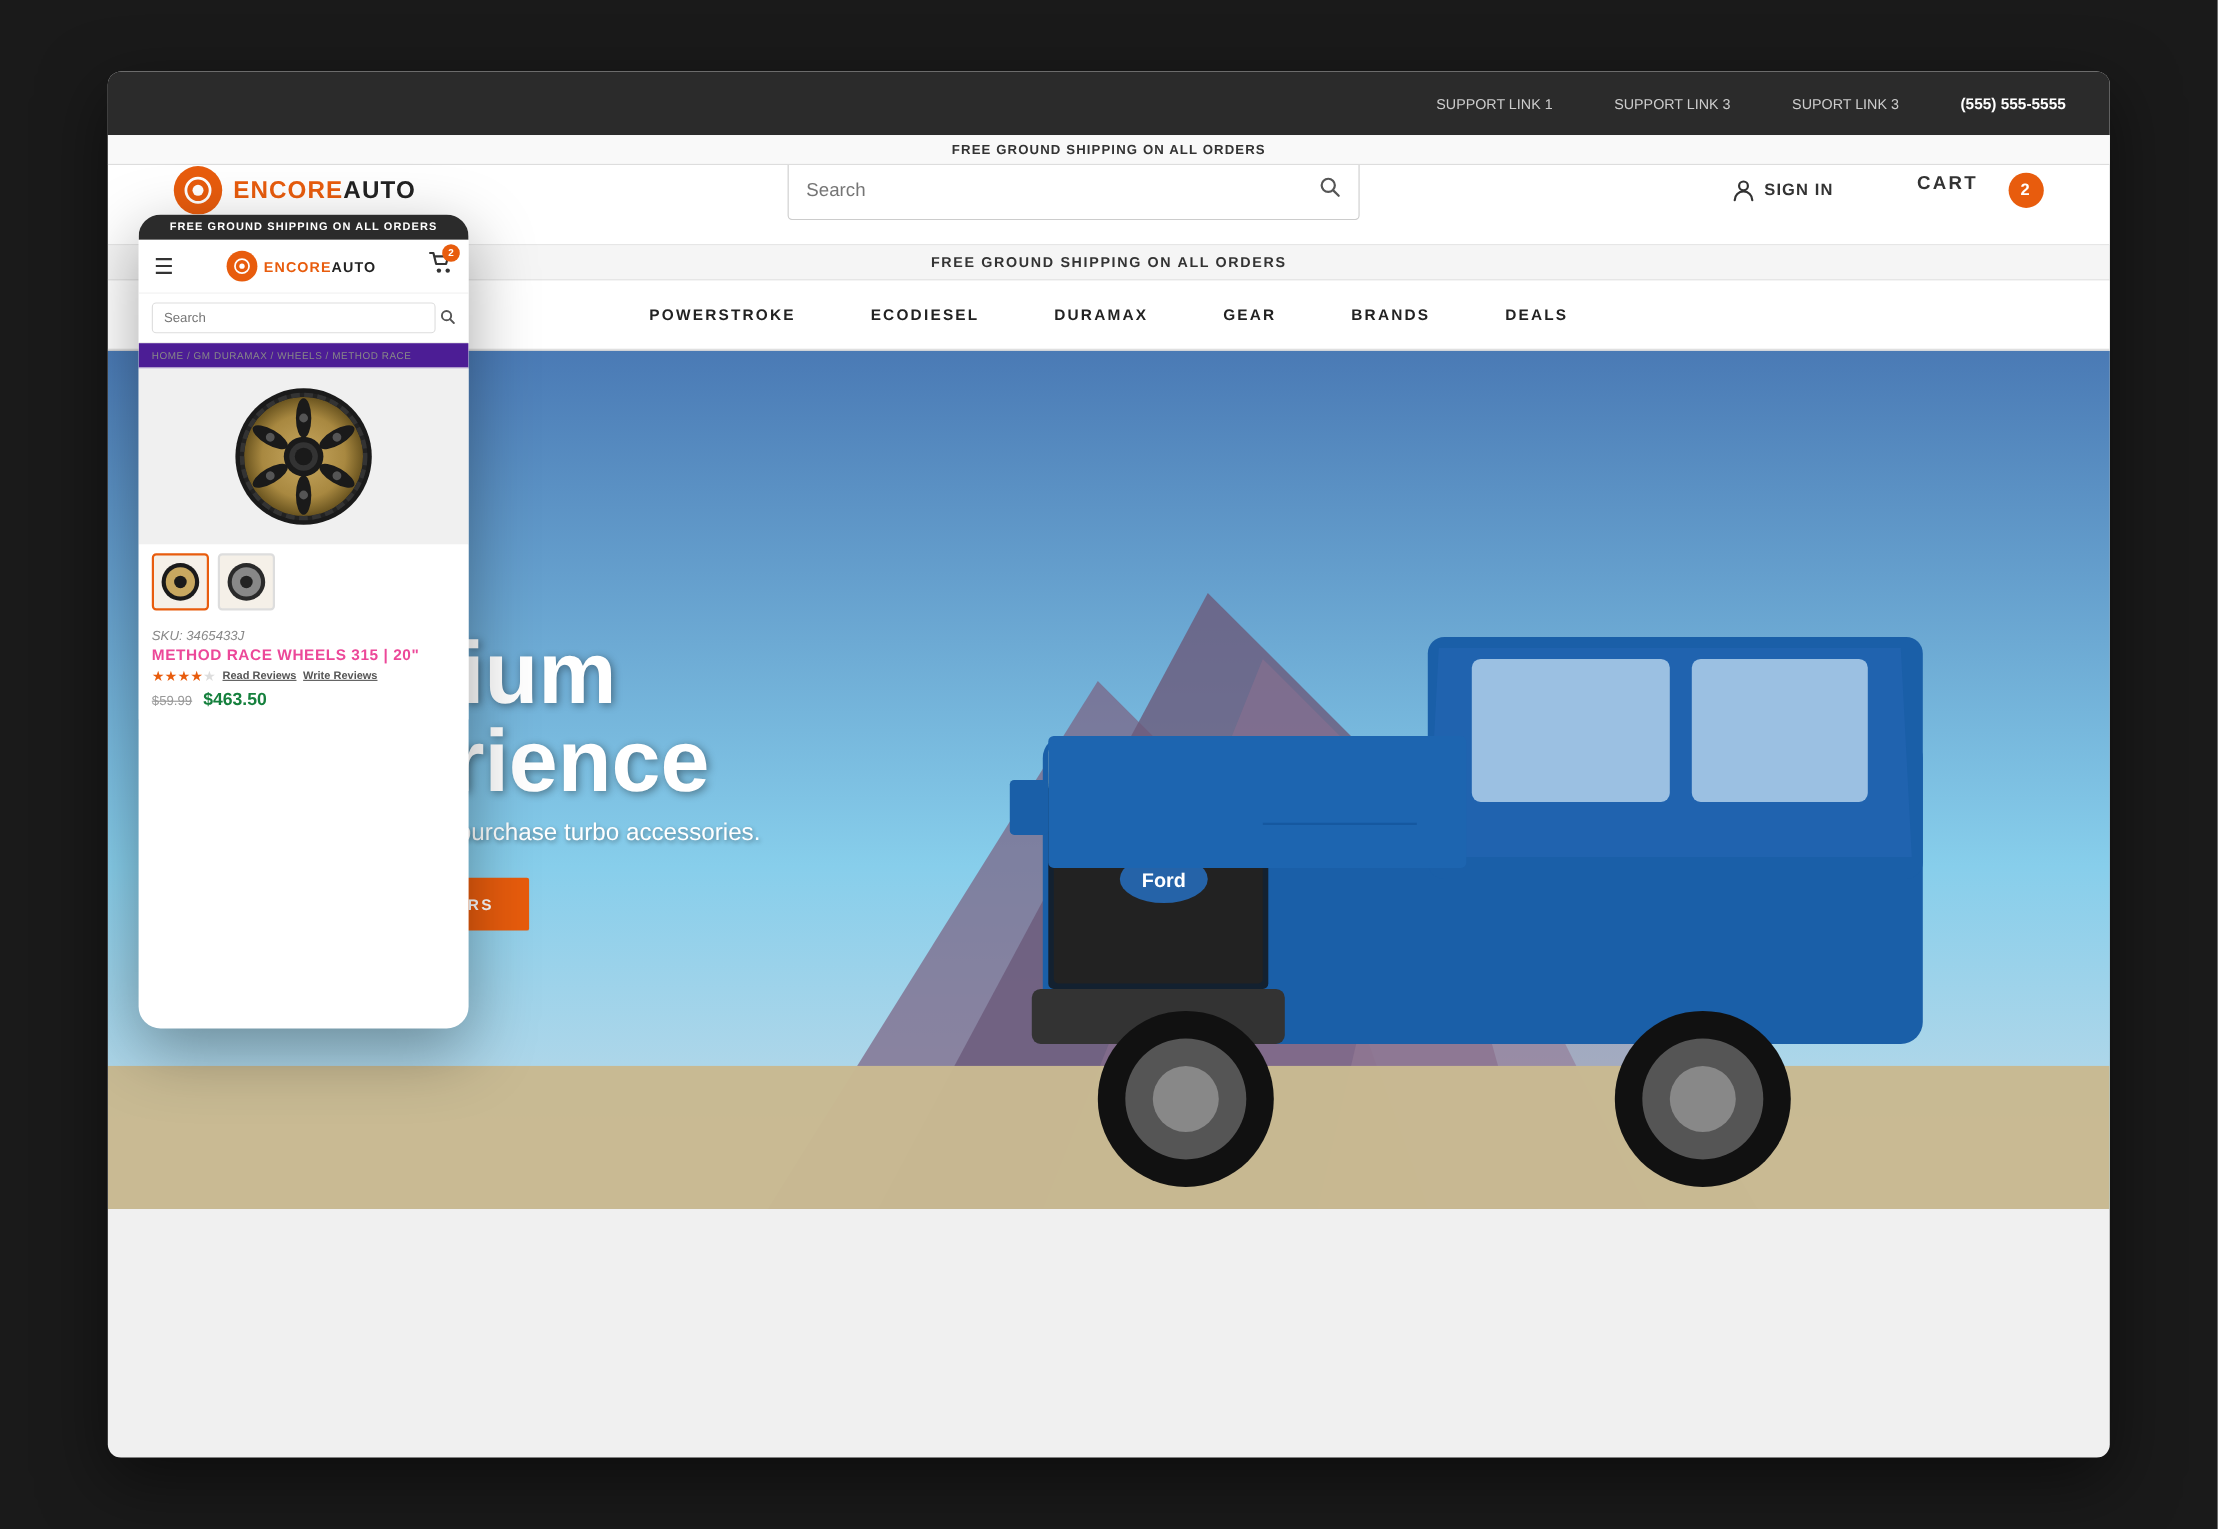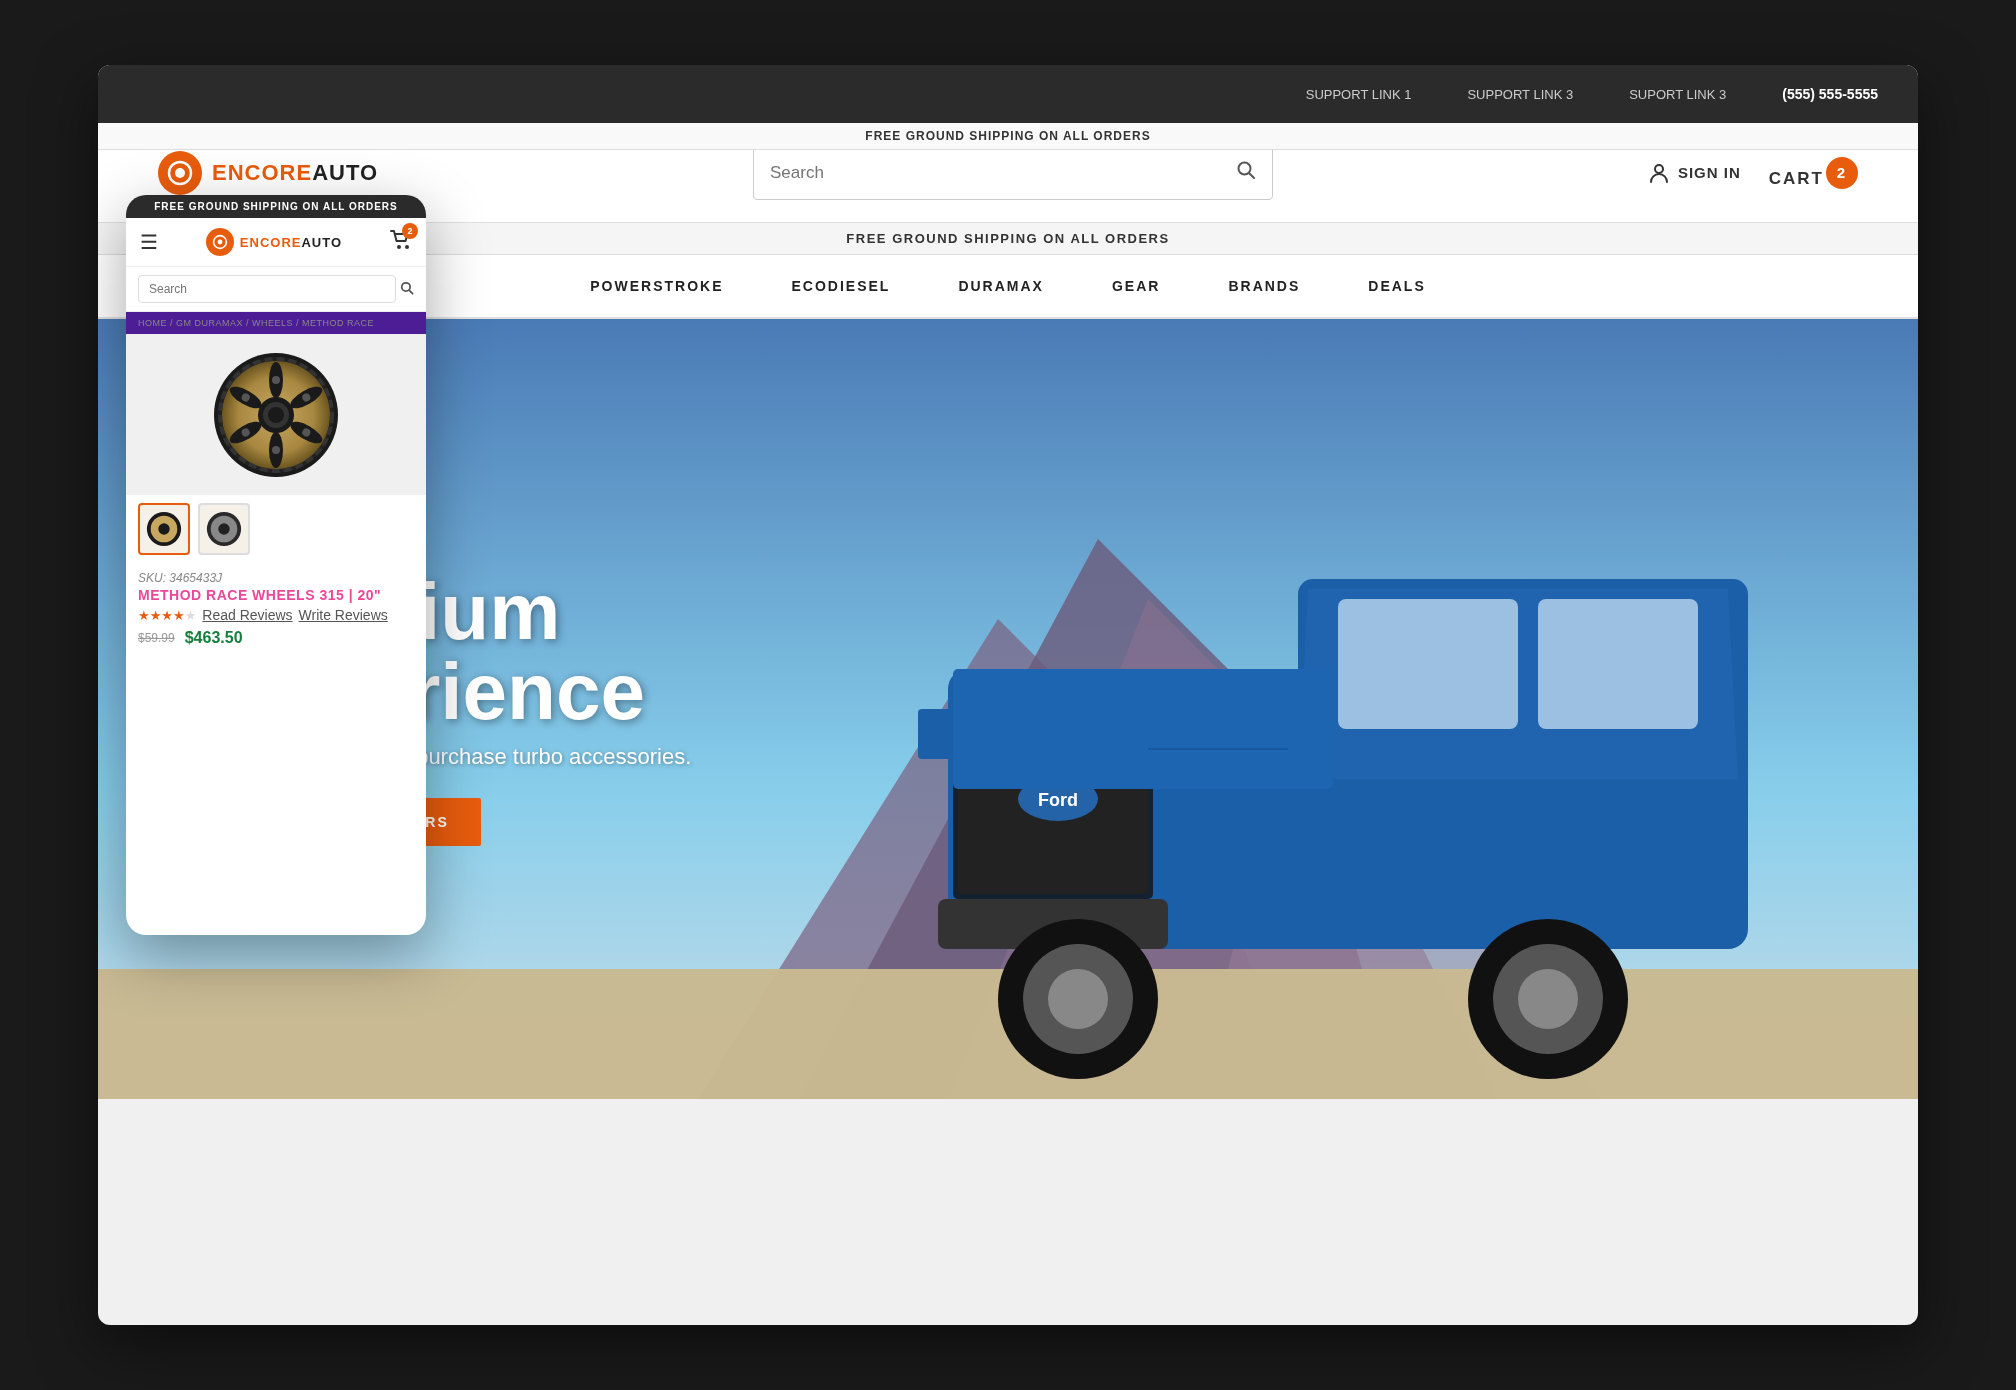--- a/index.html
+++ b/index.html
@@ -129,28 +129,29 @@
       gap: 8px;
       font-size: 15px;
       font-weight: 600;
       color: #333;
       cursor: pointer;
       text-transform: uppercase;
       letter-spacing: 1px;
     }
     .cart-btn {
       display: flex;
-      align-items: flex-end;
-      gap: 2px;
+      align-items: flex-start;
+      gap: 28px;
       font-size: 17px;
       font-weight: 700;
       color: #333;
       cursor: pointer;
       text-transform: uppercase;
       letter-spacing: 2px;
+      margin-left: 48px;
     }
     .cart-badge {
       background: #e85c0d;
       color: #fff;
       border-radius: 50%;
       width: 32px;
       height: 32px;
       display: flex;
       align-items: center;
       justify-content: center;
@@ -403,23 +404,24 @@
       align-items: center;
       gap: 6px;
       margin-top: 4px;
     }
     .stars {
       color: #e85c0d;
       font-size: 13px;
     }
     .star-empty { color: #ddd; }
     .mobile-review-links {
-      font-size: 14px;
+      font-size: 10px;
       color: #555;
       cursor: pointer;
+      font-weight: bold;
     }
     .mobile-price {
       margin-top: 6px;
       display: flex;
       align-items: center;
       gap: 10px;
     }
     .price-old {
       font-size: 12px;
       color: #999;

